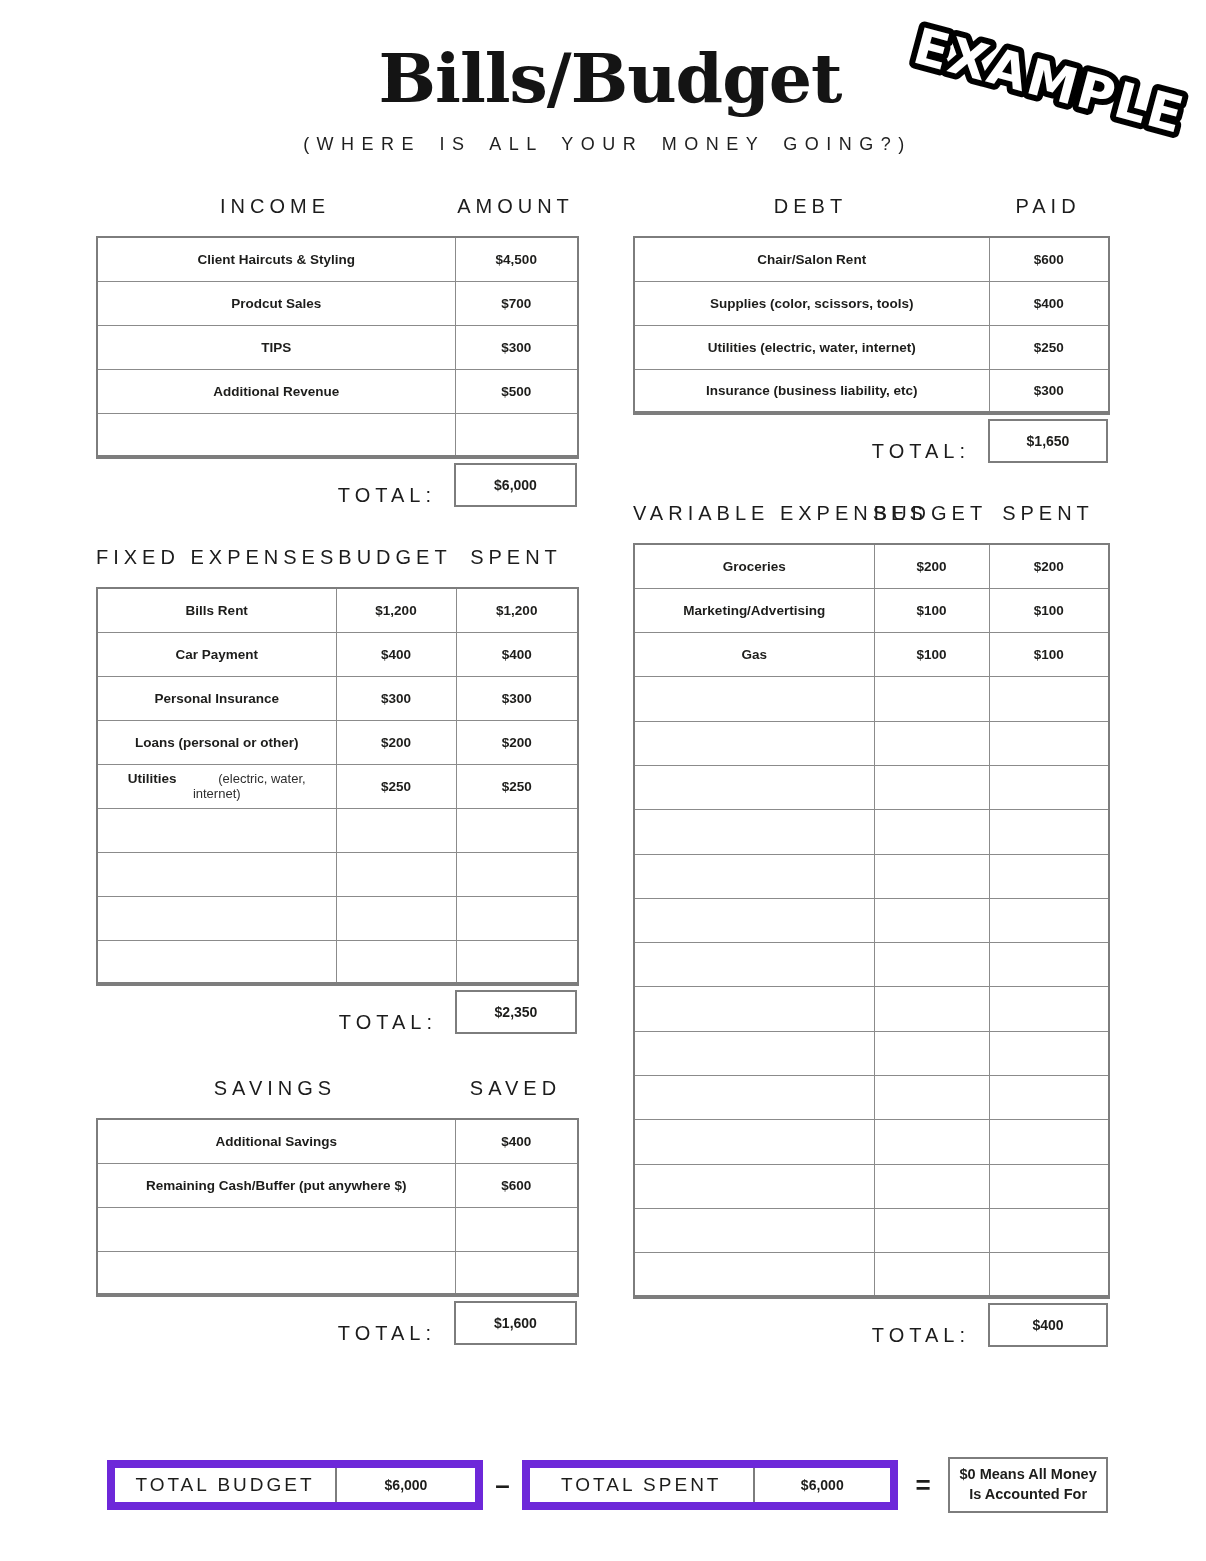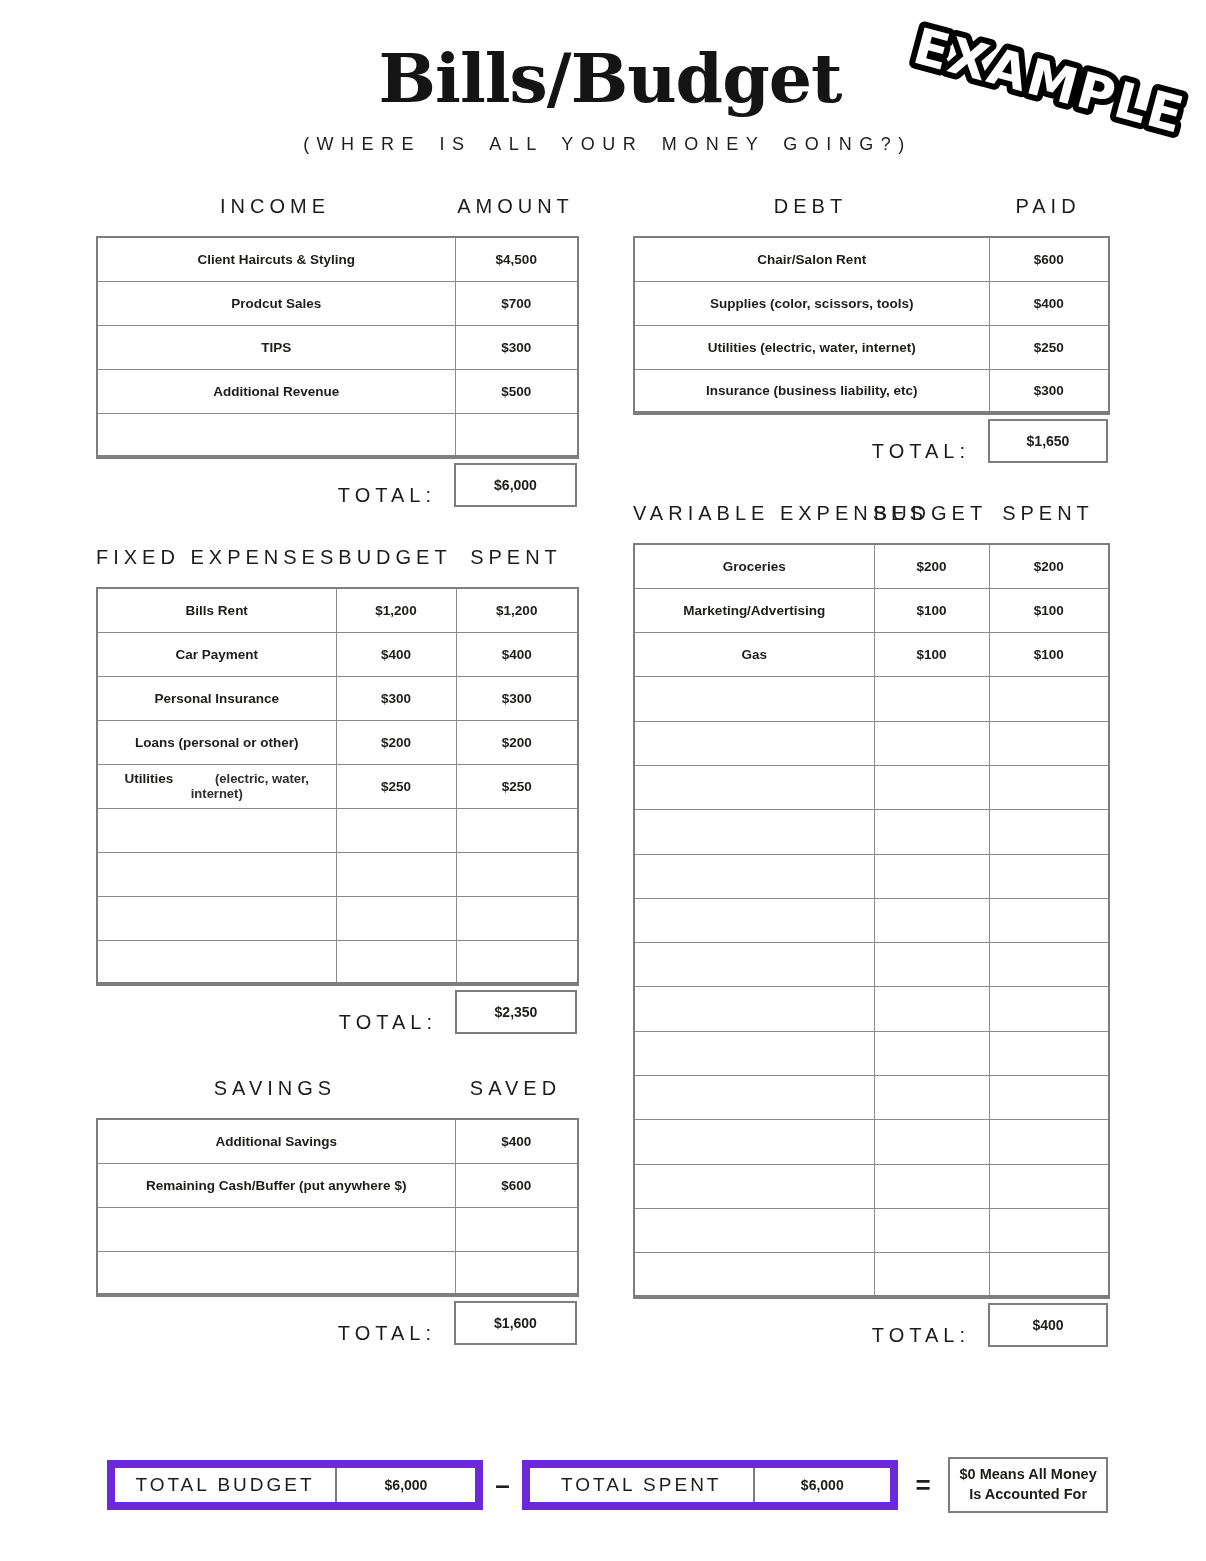--- a/index.html
+++ b/index.html
@@ -41,21 +41,21 @@
   table.tbl {
     border-collapse:collapse; table-layout:fixed; width:100%;
     border:2px solid #7d7d7d; border-bottom:4px solid #7d7d7d;
   }
   table.tbl td {
     border:1px solid #8b8b8b; height:44px;
     text-align:center; vertical-align:middle;
     font-size:13.5px; font-weight:700; padding:2px 6px;
   }
   table.tbl.dense td { height:44.3px; }
-  table.tbl td .note { font-weight:700; font-size:13px; color:#2e2e2e;margin-left:38px; }
+  table.tbl td .note { font-weight:400; font-size:13px; color:#2e2e2e;margin-left:38px; }
   
   .total-row { display:flex; justify-content:flex-end; align-items:flex-end; margin-top:4px; }
   .total-label { font-size:20px; letter-spacing:5px; color:#1c1c1c; margin-right:18px; white-space:nowrap; }
   .total-box {
     height:44px; border:2px solid #7d7d7d;
     display:flex; align-items:center; justify-content:center;
     font-size:14px; font-weight:700;
   }
   
   .summary { position:absolute; left:107px; top:1457px; width:1001px; display:flex; align-items:center; }

